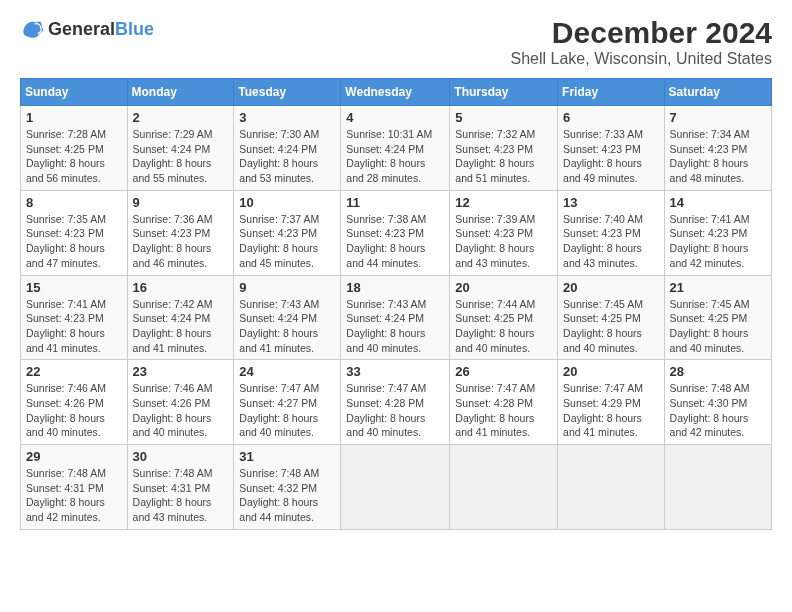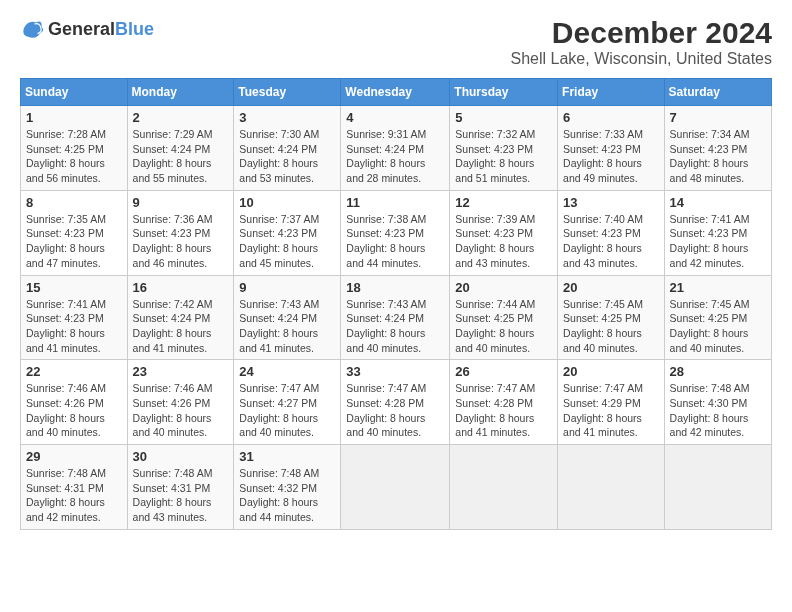--- a/index.html
+++ b/index.html
@@ -144,21 +144,21 @@
         <div class="day-info">
           <span>Sunrise: 7:30 AM</span><br>
           <span>Sunset: 4:24 PM</span><br>
           <span>Daylight: 8 hours</span><br>
           <span>and 53 minutes.</span>
         </div>
       </td>
         <td>
         <span class="day-number">4</span>
         <div class="day-info">
-          <span>Sunrise: 9:31 AM</span><br>
+          <span>Sunrise: 10:31 AM</span><br>
           <span>Sunset: 4:24 PM</span><br>
           <span>Daylight: 8 hours</span><br>
           <span>and 28 minutes.</span>
         </div>
       </td>
         <td>
         <span class="day-number">5</span>
         <div class="day-info">
           <span>Sunrise: 7:32 AM</span><br>
           <span>Sunset: 4:23 PM</span><br>

